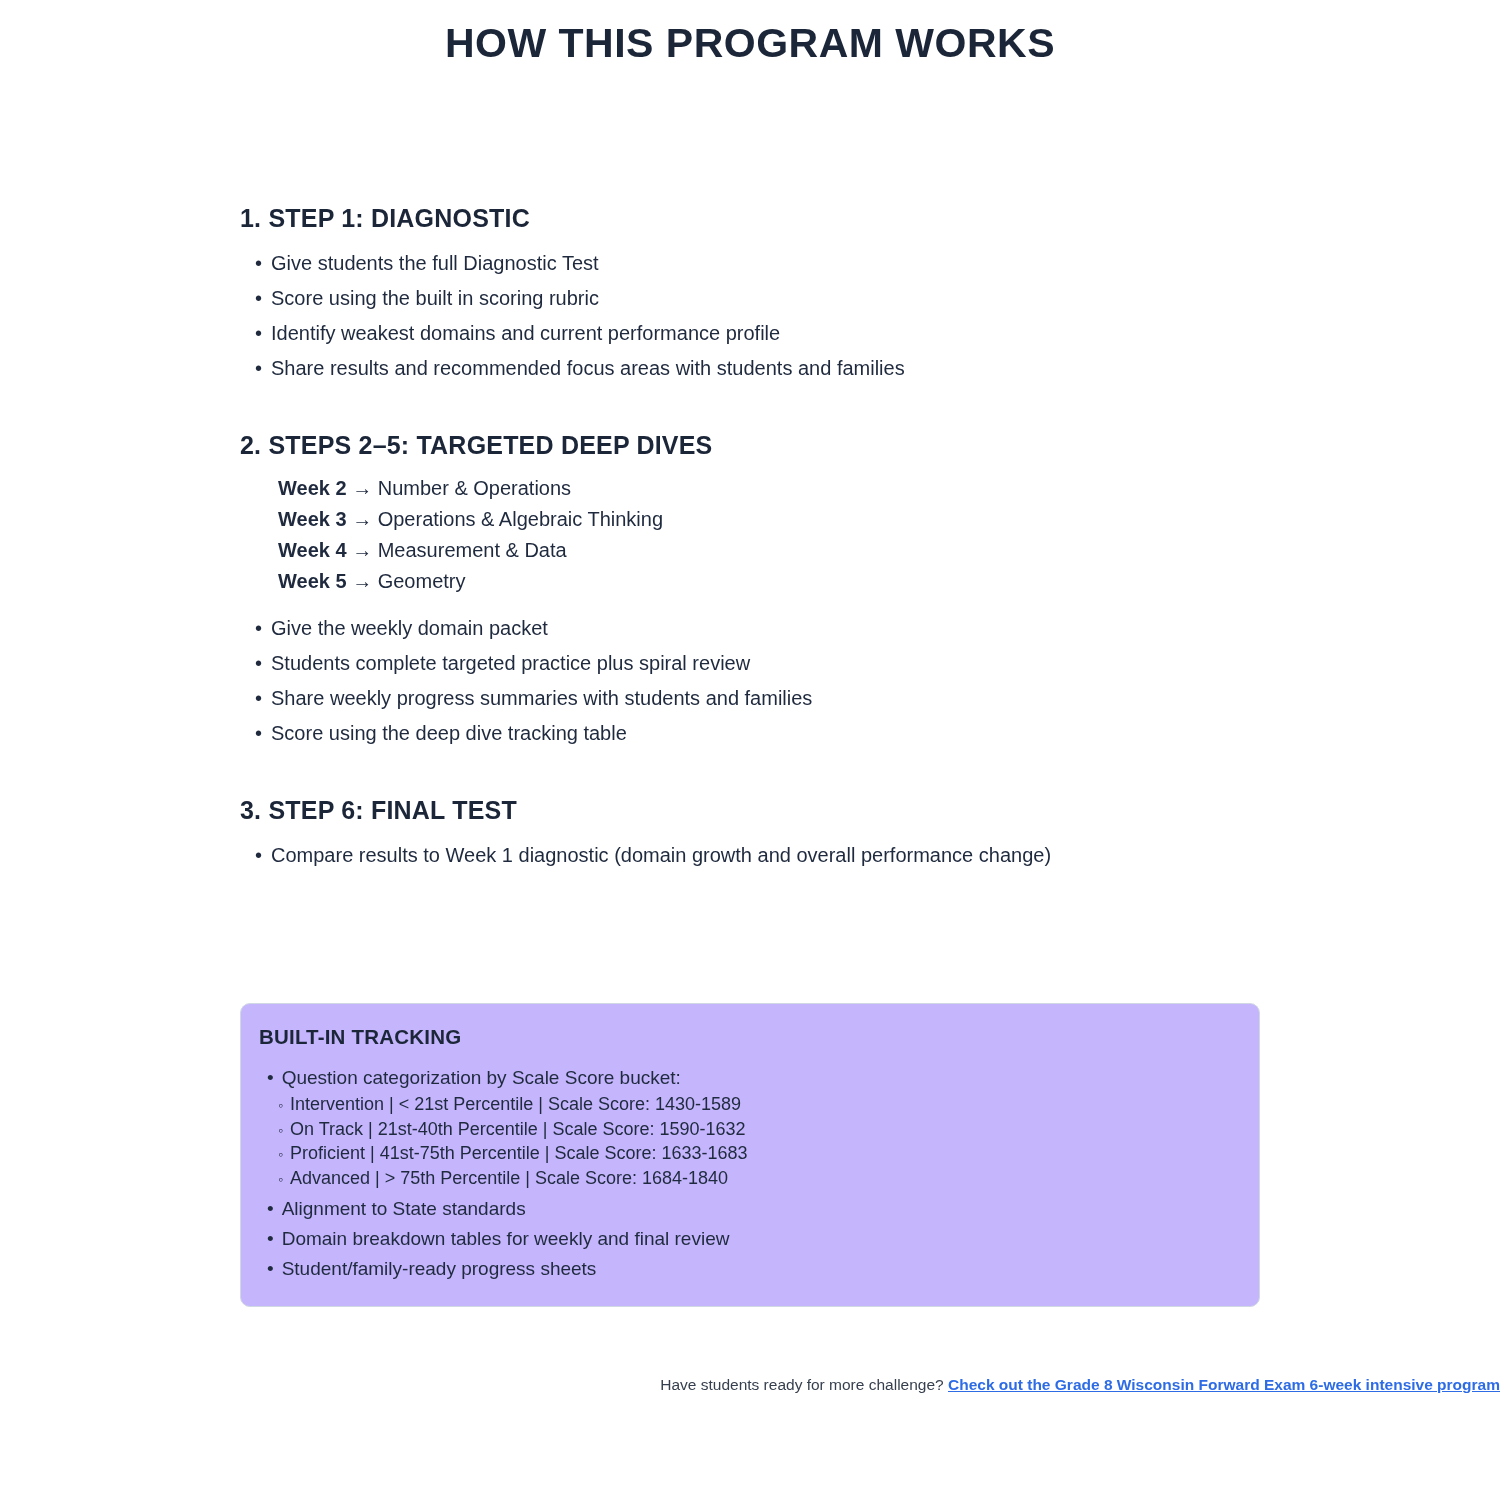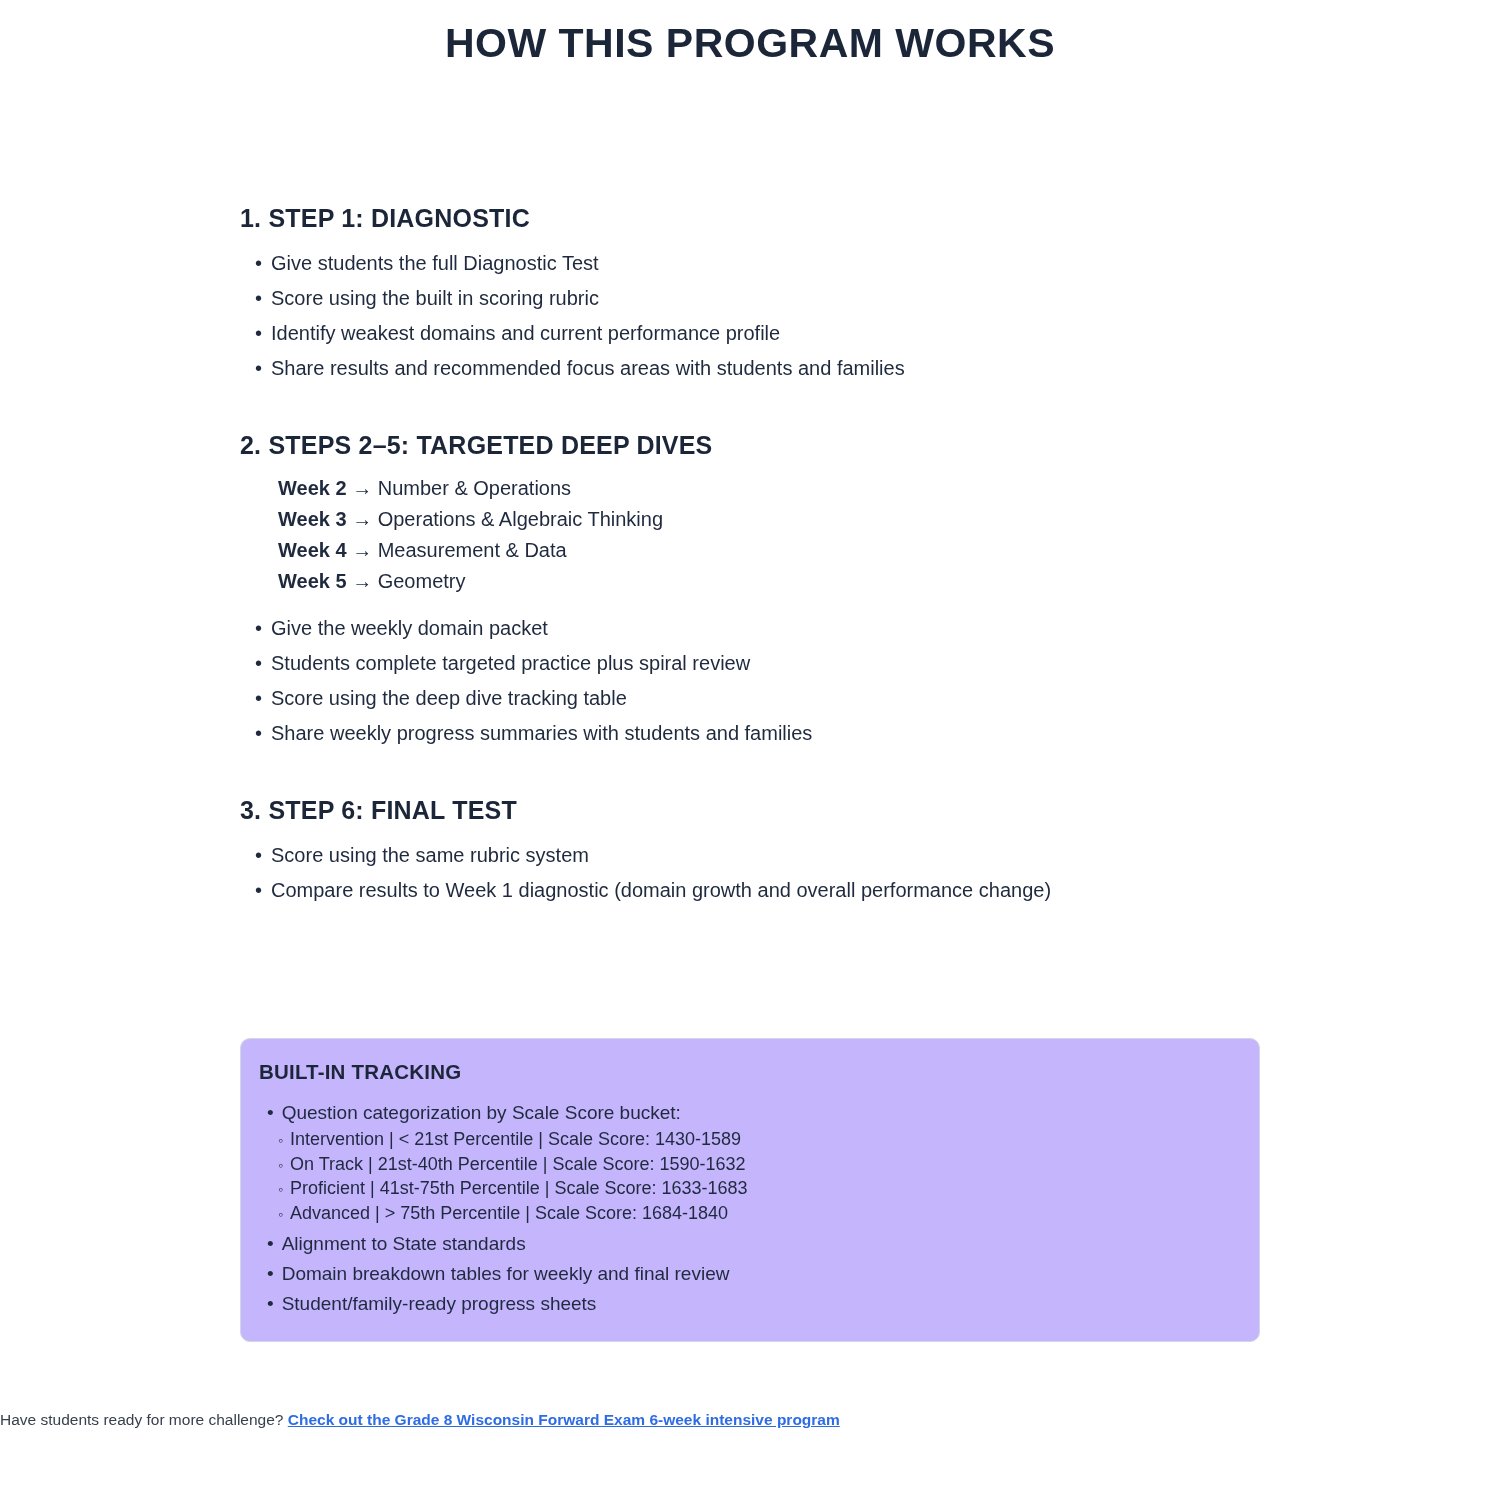--- a/index.html
+++ b/index.html
@@ -70,21 +70,21 @@
   .sub-list {
     list-style: none;
     margin: 0 0 3px 0;
     padding: 0 0 0 11px;
     font-size: 18px;
     line-height: 23.5px;
   }
   .sub-bullet::before { content: "\25E6"; margin-right: 7px; font-size: 14px; }
   .footer {
     margin-top: 69px;
-    text-align: left;
+    text-align: right;
     font-size: 15.5px;
     color: #363f4d;
   }
   .footer-link {
     color: #2d6ce5;
     font-weight: 700;
     text-decoration: underline;
   }
 </style>
 </head>
@@ -108,28 +108,27 @@
           <h2 class="section-heading"><span class="heading-number">2. </span><span class="heading-text">STEPS 2–5: TARGETED DEEP DIVES</span></h2>
           <div class="week-list">
             <div class="week-line"><span class="week-label">Week 2</span><span class="week-topic"> → Number &amp; Operations</span></div>
             <div class="week-line"><span class="week-label">Week 3</span><span class="week-topic"> → Operations &amp; Algebraic Thinking</span></div>
             <div class="week-line"><span class="week-label">Week 4</span><span class="week-topic"> → Measurement &amp; Data</span></div>
             <div class="week-line"><span class="week-label">Week 5</span><span class="week-topic"> → Geometry</span></div>
           </div>
           <ul class="bullet-list">
             <li class="bullet-item">Give the weekly domain packet</li>
             <li class="bullet-item">Students complete targeted practice plus spiral review</li>
+            <li class="bullet-item">Share weekly progress summaries with students and families</li>
             <li class="bullet-item">Score using the deep dive tracking table</li>
-            <li class="bullet-item">Share weekly progress summaries with students and families</li>
           </ul>
         </div>
         <div class="section">
           <h2 class="section-heading"><span class="heading-number">3. </span><span class="heading-text">STEP 6: FINAL TEST</span></h2>
           <ul class="bullet-list">
-            <li class="bullet-item">Score using the same rubric system</li>
             <li class="bullet-item">Compare results to Week 1 diagnostic (domain growth and overall performance change)</li>
           </ul>
         </div>
       </div>
 
     <div class="tracking-box">
       <div class="box-title">BUILT-IN TRACKING</div>
       <ul class="box-bullet-list" id="box-bullets">
           <li class="box-bullet"><span class="box-bullet-text">Question categorization by Scale Score bucket:</span><ul class="sub-list">
               <li class="sub-bullet">Intervention | &lt; 21st Percentile | Scale Score: 1430-1589</li>

